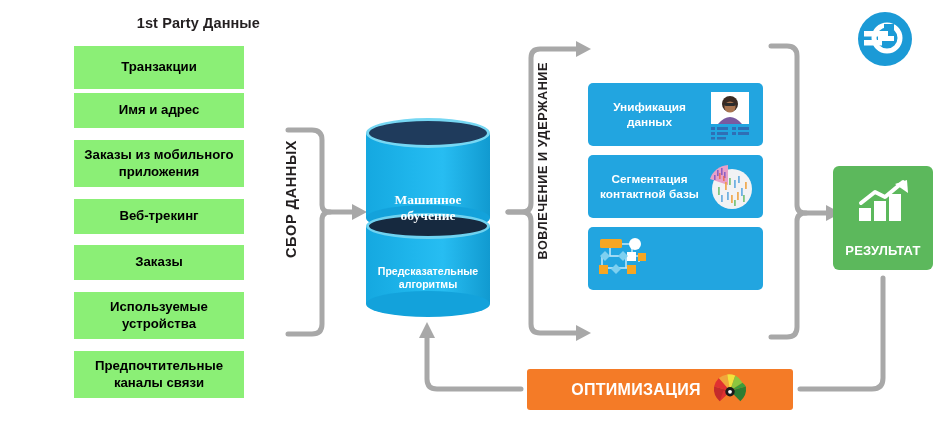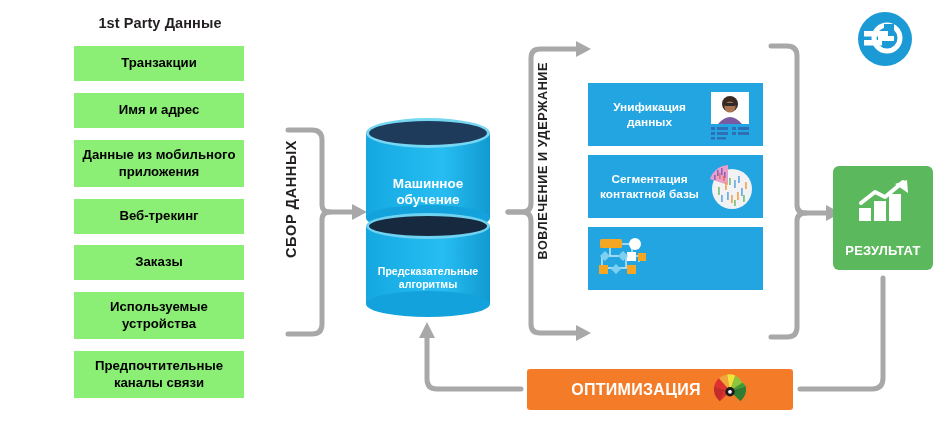--- a/index.html
+++ b/index.html
@@ -7,21 +7,21 @@
     width: 948px; height: 436px;
     background: #ffffff;
     font-family: "Liberation Sans", sans-serif;
     overflow: hidden;
   }
   #canvas { position: relative; width: 948px; height: 436px; }
 
   
   .col-title {
     position: absolute; left: 60px; top: 15px; width: 200px;
-    text-align: center; font-size: 14.5px; font-weight: bold; color: #231f20;
+    text-align: right; font-size: 14.5px; font-weight: bold; color: #231f20;
     letter-spacing: .1px;
   }
   .src-box {
     position: absolute; left: 74px; width: 170px;
     background: #8bef76; color: #000;
     display: flex; align-items: center; justify-content: center; text-align: center;
     font-size: 13.2px; font-weight: bold; line-height: 1.22;
     padding: 2px 6px;
   }
 
@@ -48,27 +48,27 @@
     background: #1f3b5c; border: 3px solid #76d7f3;
   }
   .cyl-bot {
     position: absolute; left: 0; width: 124px; height: 26px; border-radius: 50%;
     background: #13a2db;
   }
   .cyl-text {
     position: absolute; left: 0; width: 124px; text-align: center;
     color: #fff; font-weight: bold; line-height: 1.2; z-index: 5;
   }
-  #cyl-text-top { top: 58px; font-size: 13.5px; }
+  #cyl-text-top { top: 74px; font-size: 13.5px; font-family: Liberation Serif, serif; }
   #cyl-text-bot { top: 147px; font-size: 10.6px; }
 
   
   .cap {
     position: absolute; left: 588px; width: 175px; height: 63px;
-    background: #22a5e0; border-radius: 0;
+    background: #22a5e0; border-radius: 5px;
     display: flex; align-items: center; padding: 0 6px 0 8px;
   }
   .cap-label {
     color: #fff; font-weight: bold; font-size: 11.8px; line-height: 1.25;
     text-align: center; flex: 1 1 auto;
   }
   .cap-icon { width: 54px; height: 50px; flex: 0 0 54px; position: relative; }
 
   
   #result {
@@ -89,28 +89,28 @@
   
   #logo { position: absolute; left: 856px; top: 10px; width: 58px; height: 58px; }
 </style>
 </head>
 <body>
 
 <div id="canvas">
 
   <div class="col-title">1st Party Данные</div>
 
-  <div class="src-box" style="top:46px;height:35px">
+  <div class="src-box" style="top:46px;height:43px">
     <span>Транзакции</span>
   </div>
   <div class="src-box" style="top:93px;height:35px">
     <span>Имя и адрес</span>
   </div>
   <div class="src-box" style="top:140px;height:47px">
-    <span>Данные из мобильного приложения</span>
+    <span>Заказы из мобильного приложения</span>
   </div>
   <div class="src-box" style="top:199px;height:35px">
     <span>Веб-трекинг</span>
   </div>
   <div class="src-box" style="top:245px;height:35px">
     <span>Заказы</span>
   </div>
   <div class="src-box" style="top:292px;height:47px">
     <span>Используемые устройства</span>
   </div>

